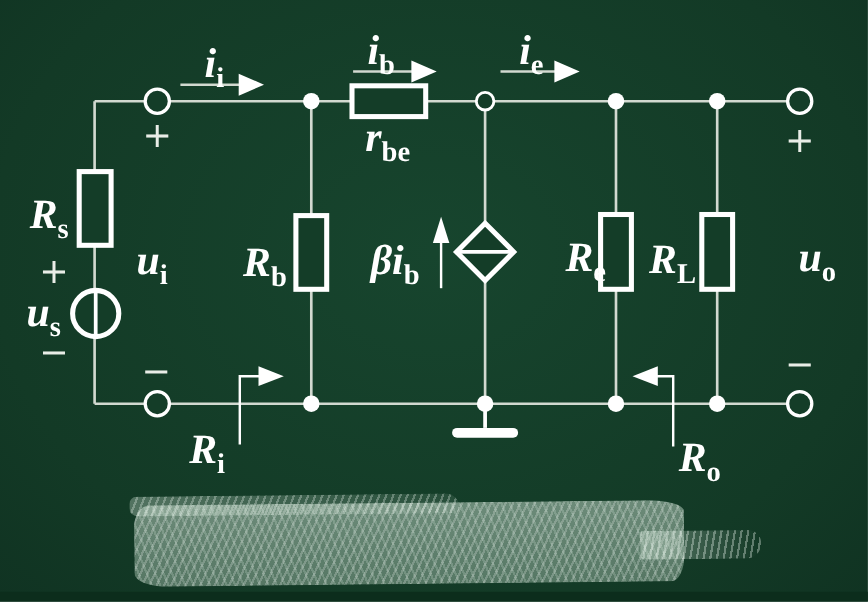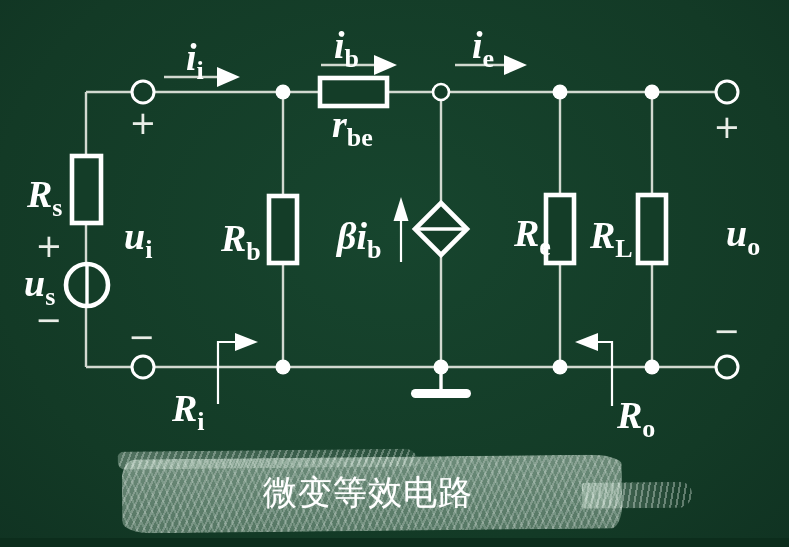--- a/index.html
+++ b/index.html
@@ -159,15 +159,14 @@
       <text class="lbl" x="221" y="251"><tspan>R</tspan><tspan class="sub" dy="9">b</tspan></text>
       <text class="lbl" x="514" y="246"><tspan>R</tspan><tspan class="sub" dy="9">e</tspan></text>
       <text class="lbl" x="590" y="248"><tspan>R</tspan><tspan class="sub" dy="9">L</tspan></text>
       <text class="lbl" x="726" y="246"><tspan>u</tspan><tspan class="sub" dy="9">o</tspan></text>
       <text class="lbl" x="172" y="421"><tspan>R</tspan><tspan class="sub" dy="9">i</tspan></text>
       <text class="lbl" x="617" y="428"><tspan>R</tspan><tspan class="sub" dy="9">o</tspan></text>
     </g>
   </svg>
 
   <div class="chalk-smear"></div>
-  <div class="caption">微变等效电路</div>
   <div class="footer-strip"></div>
 </div>
 
 </body></html>

